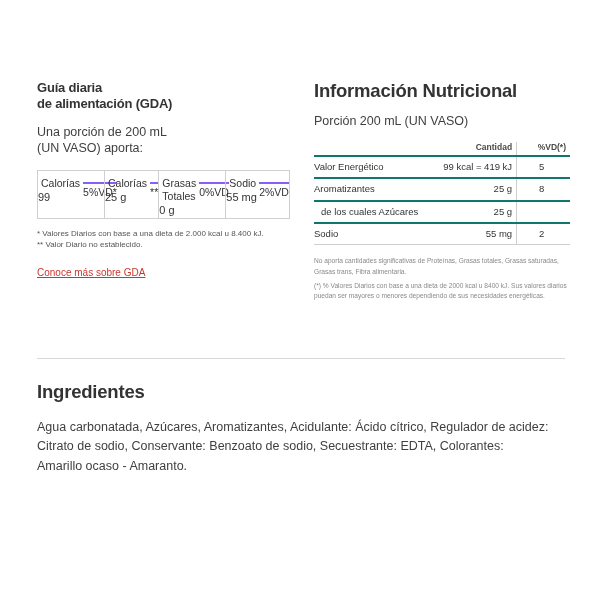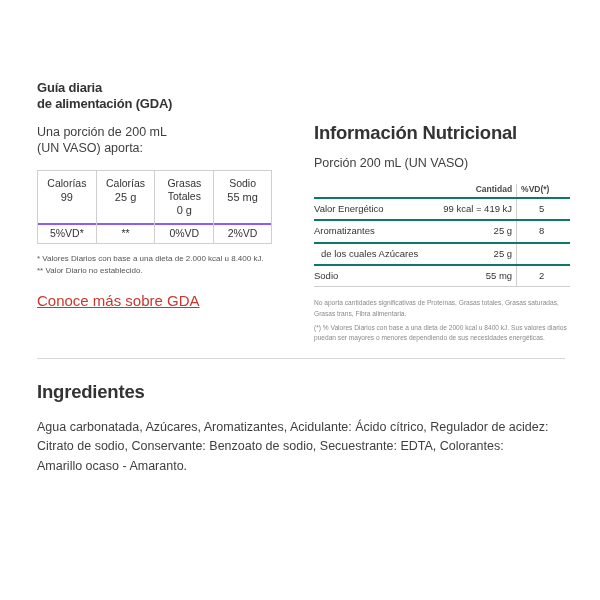--- a/index.html
+++ b/index.html
@@ -31,21 +31,20 @@
   .col-left {
     width: 272px;
     padding-left: 37px;
     box-sizing: border-box;
   }
   .col-right {
     width: 328px;
     padding-left: 42px;
     padding-right: 30px;
     box-sizing: border-box;
-    margin-top: 42px;
   }
   h1.gda-title {
     margin: 0;
     font-size: 13px;
     font-weight: bold;
     color: #333333;
     line-height: 1.25;
     letter-spacing: -0.2px;
   }
   .gda-title .l2 { display: block; }
@@ -62,24 +61,24 @@
     margin-top: 13px;
     display: flex;
     flex-direction: row;
     align-items: stretch;
   }
   .gda-box {
     border: 1px solid #cfcfcf;
     border-right: none;
     width: 67px;
     box-sizing: border-box;
-    text-align: center;
+    text-align: left;
     padding-top: 6px;
     display: flex;
-    flex-direction: column;
+    flex-direction: row;
     justify-content: space-between;
   }
   .gda-box:last-child { border-right: 1px solid #cfcfcf; }
   .gda-box .name {
     font-size: 10.5px;
     color: #333;
     line-height: 1.22;
     padding: 0 3px;
   }
   .gda-box .amount {
@@ -101,21 +100,21 @@
   .footnotes {
     margin-top: 9px;
     font-size: 8px;
     color: #555;
     line-height: 1.45;
   }
   .footnotes div { white-space: nowrap; }
 
   .gda-link {
     margin-top: 16px;
-    font-size: 15px;
+    font-size: 10px;
     color: #c8372e;
     text-decoration: underline;
     display: inline-block;
     cursor: pointer;
   }
 
   
   h2.ni-title {
     margin: 0;
     font-size: 18.5px;
@@ -140,21 +139,21 @@
     font-size: 8.5px;
     color: #4a4a4a;
     text-align: right;
     padding: 0 4px 3px 4px;
     vertical-align: bottom;
   }
   table.ni-table th.spacer { width: 128px; }
   table.ni-table th.qty { width: 78px; }
   table.ni-table th.vd {
     width: 50px;
-    text-align: left;
+    text-align: right;
     border-left: 1px solid #cfcfcf;
   }
   table.ni-table td {
     border-top: 2px solid #0f766e;
     padding: 4px 4px 4px 0;
     font-size: 9.5px;
     line-height: 1.3;
   }
   table.ni-table td.label { text-align: left; }
   table.ni-table td.qty { text-align: right; white-space: nowrap; }

